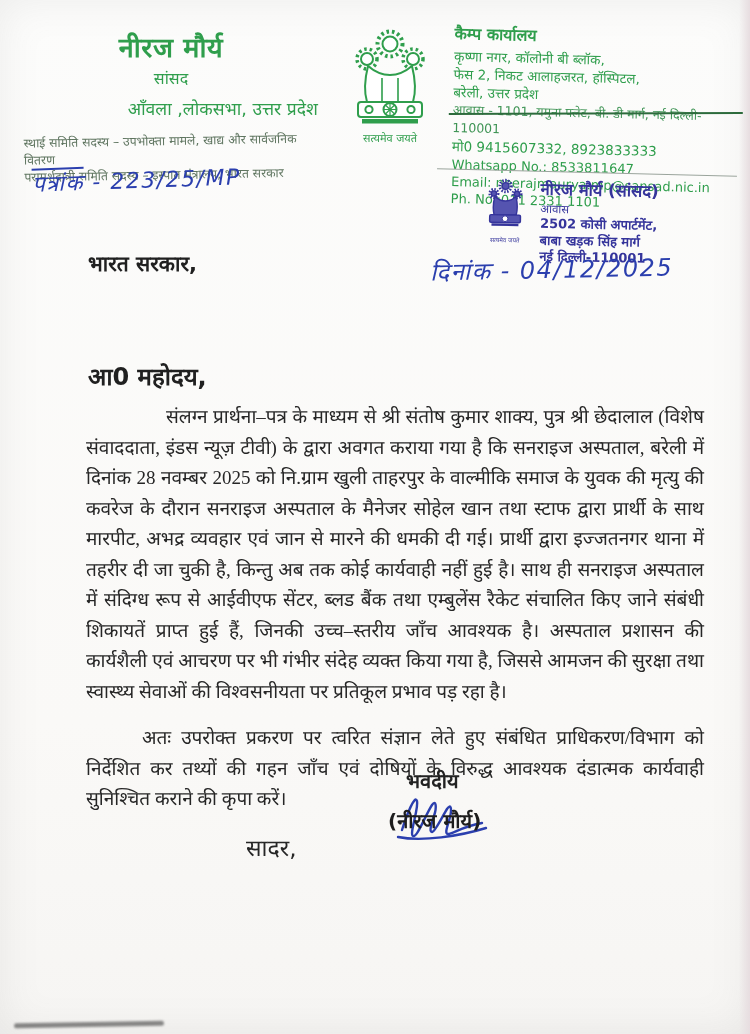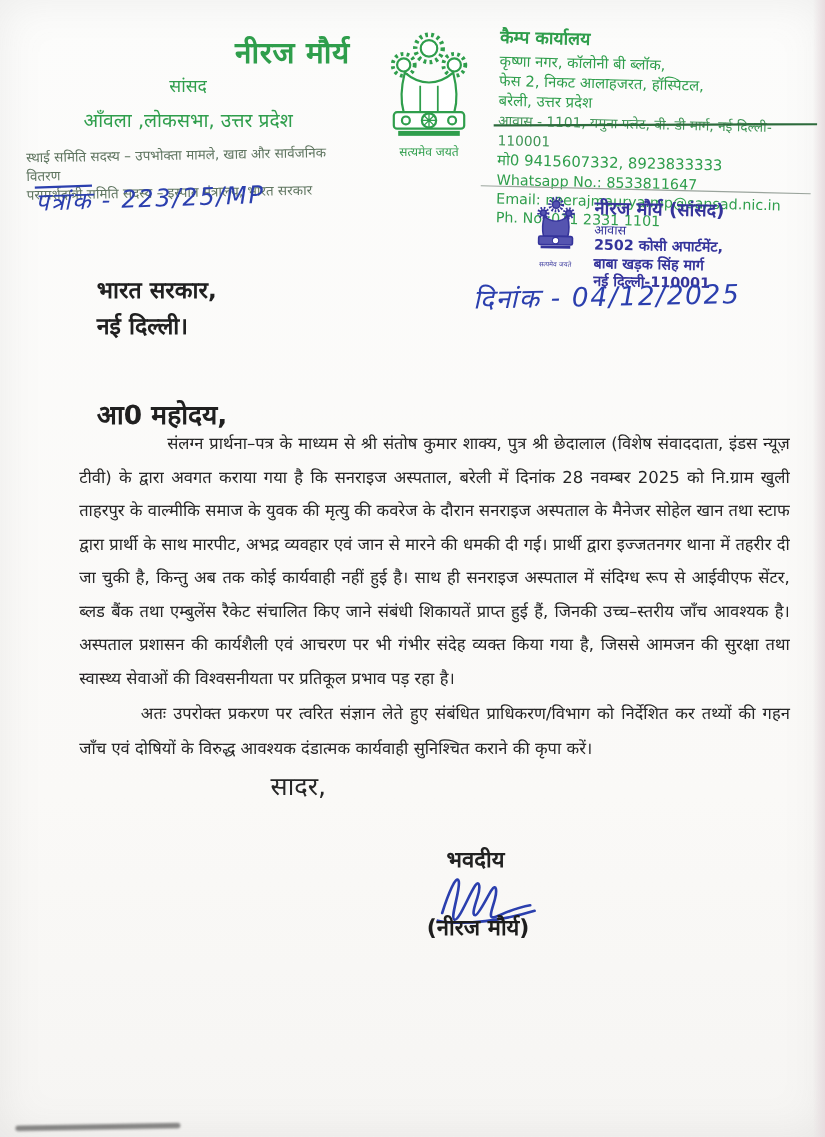--- a/index.html
+++ b/index.html
@@ -12,23 +12,23 @@
     font-family:"DejaVu Sans",sans-serif;
     box-shadow:inset 0 0 40px rgba(120,120,120,.12);
   }
   .edge-right{position:absolute;right:0;top:0;width:11px;height:100%;
     background:linear-gradient(90deg,rgba(233,223,226,0),#e7dde0);}
   .edge-smudge{position:absolute;left:14px;bottom:7px;width:150px;height:5px;
     background:rgba(45,45,45,.55);border-radius:3px;filter:blur(1px);transform:rotate(-1deg);}
 
   
   .lh-left{position:absolute;left:24px;top:28px;width:294px;text-align:center;color:#2f9e4c;}
-  .lh-name{font-size:27px;font-weight:bold;letter-spacing:.5px;text-align:right;}
+  .lh-name{font-size:27px;font-weight:bold;letter-spacing:.5px;}
   .lh-title{font-size:16px;margin-top:2px;}
-  .lh-const{font-size:17.5px;margin-top:7px;}
+  .lh-const{font-size:17.5px;margin-top:7px;text-align:right;}
   .lh-committees{margin-top:13px;text-align:left;font-size:12.3px;line-height:17px;
     color:#5f7560;transform:rotate(-1deg);}
   .lh-emblem{position:absolute;left:338px;top:28px;width:104px;height:104px;}
   .lh-motto{position:absolute;left:338px;top:130px;width:104px;text-align:center;
     font-size:11px;color:#2f9e4c;}
   .lh-right{position:absolute;left:455px;top:22px;width:288px;color:#2f9e4c;
     transform:rotate(1.4deg);transform-origin:left top;}
   .lh-office{font-size:16px;font-weight:bold;margin-bottom:3px;}
   .lh-addr{font-size:13.5px;line-height:18px;}
   .lh-struck{position:relative;font-size:12.5px;line-height:18px;color:#3f9455;}
@@ -53,27 +53,27 @@
   .hand{color:#2b3fae;font-style:italic;letter-spacing:1.5px;}
   .hw-ref{position:absolute;left:32px;top:164px;font-size:22px;transform:rotate(-2deg);}
   .hw-ref .over{border-top:2px solid #2b3fae;padding-top:1px;}
   .hw-date{position:absolute;left:430px;top:252px;font-size:24px;transform:rotate(-1.2deg);}
 
   
   .recipient{position:absolute;left:88px;top:248px;font-size:21px;line-height:33px;
     font-weight:600;color:#202020;}
   .salutation{position:absolute;left:88px;top:359px;font-size:24px;font-weight:600;color:#202020;}
   .body-block{position:absolute;left:70px;top:386px;width:650px;color:#262626;}
-  .body-block p{margin:2px;font-size:15px;line-height:30.5px;text-align:justify;}
+  .body-block p{margin:16px;font-size:19px;line-height:30.5px;text-align:justify;font-family:Liberation Serif, serif;}
   .p1{text-indent:80px;}
   .p2{text-indent:56px;}
   .regards{margin:3px 0 0 176px;font-size:23px;}
   .closing-compl{position:absolute;left:406px;top:767px;font-size:20px;font-weight:600;color:#222;}
   .signature{position:absolute;left:392px;top:784px;width:104px;height:60px;}
-  .signatory{position:absolute;left:388px;top:829px;font-size:20px;font-weight:bold;color:#1d1d1d;}
+  .signatory{position:absolute;left:388px;top:807px;font-size:20px;font-weight:bold;color:#1d1d1d;}
 </style>
 </head>
 <body>
 
 <div class="page">
   <div class="edge-right"></div>
   <div class="edge-smudge"></div>
 
   <div class="lh-left">
     <div class="lh-name">नीरज मौर्य</div>
@@ -150,21 +150,20 @@
 
   <div class="hand hw-ref">
     <span class="over">पत्रांक</span>
     <span>- 223/25/MP</span>
   </div>
 
   <div class="hand hw-date">दिनांक - 04/12/2025</div>
 
   <div class="recipient">
     <div>भारत सरकार,</div>
-    <div>नई दिल्ली।</div>
   </div>
 
   <div class="salutation">आ0 महोदय,</div>
 
   <div class="body-block">
     <p class="p1">संलग्न प्रार्थना–पत्र के माध्यम से श्री संतोष कुमार शाक्य, पुत्र श्री छेदालाल (विशेष संवाददाता, इंडस न्यूज़ टीवी) के द्वारा अवगत कराया गया है कि सनराइज अस्पताल, बरेली में दिनांक 28 नवम्बर 2025 को नि.ग्राम खुली ताहरपुर के वाल्मीकि समाज के युवक की मृत्यु की कवरेज के दौरान सनराइज अस्पताल के मैनेजर सोहेल खान तथा स्टाफ द्वारा प्रार्थी के साथ मारपीट, अभद्र व्यवहार एवं जान से मारने की धमकी दी गई। प्रार्थी द्वारा इज्जतनगर थाना में तहरीर दी जा चुकी है, किन्तु अब तक कोई कार्यवाही नहीं हुई है। साथ ही सनराइज अस्पताल में संदिग्ध रूप से आईवीएफ सेंटर, ब्लड बैंक तथा एम्बुलेंस रैकेट संचालित किए जाने संबंधी शिकायतें प्राप्त हुई हैं, जिनकी उच्च–स्तरीय जाँच आवश्यक है। अस्पताल प्रशासन की कार्यशैली एवं आचरण पर भी गंभीर संदेह व्यक्त किया गया है, जिससे आमजन की सुरक्षा तथा स्वास्थ्य सेवाओं की विश्वसनीयता पर प्रतिकूल प्रभाव पड़ रहा है।</p>
     <p class="p2">अतः उपरोक्त प्रकरण पर त्वरित संज्ञान लेते हुए संबंधित प्राधिकरण/विभाग को निर्देशित कर तथ्यों की गहन जाँच एवं दोषियों के विरुद्ध आवश्यक दंडात्मक कार्यवाही सुनिश्चित कराने की कृपा करें।</p>
     <div class="regards">सादर,</div>
   </div>
 

